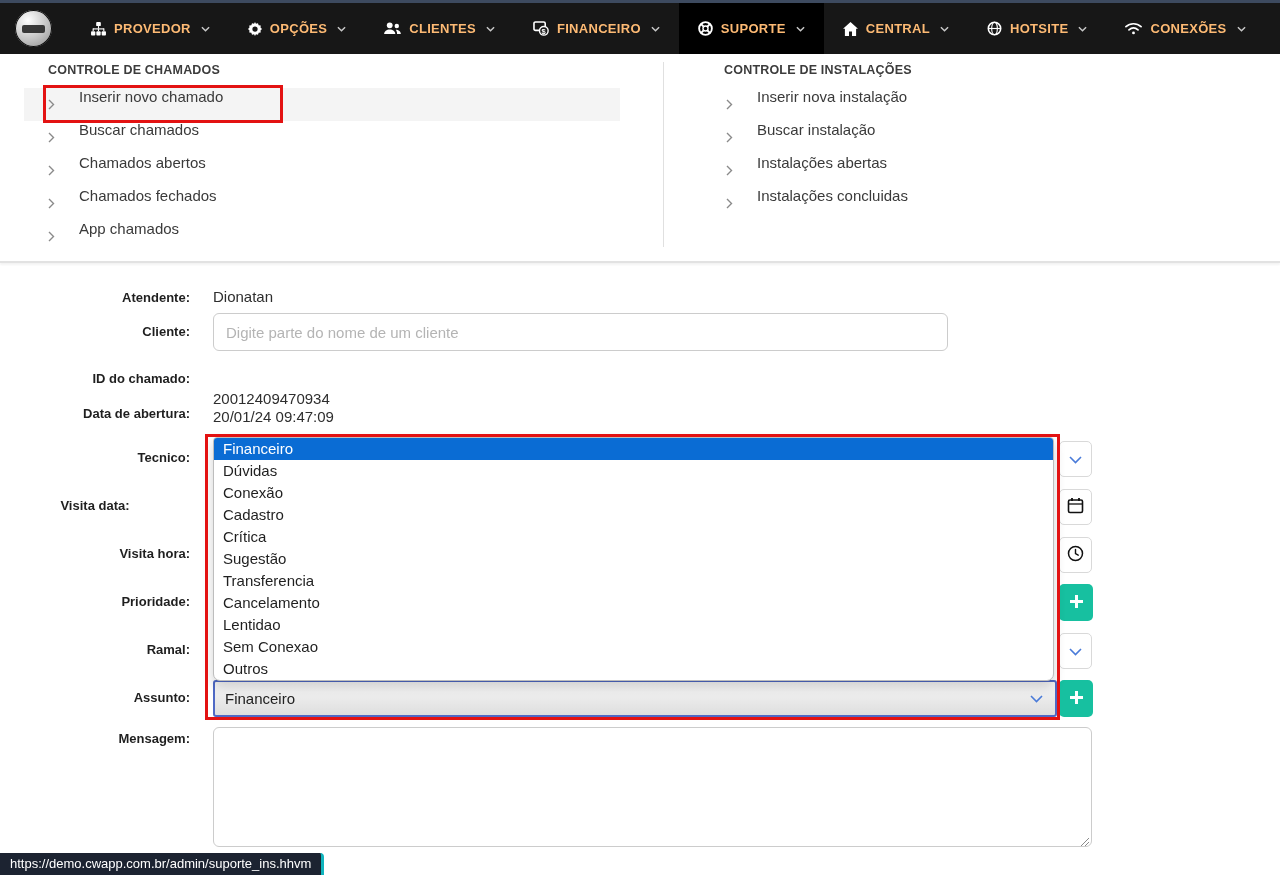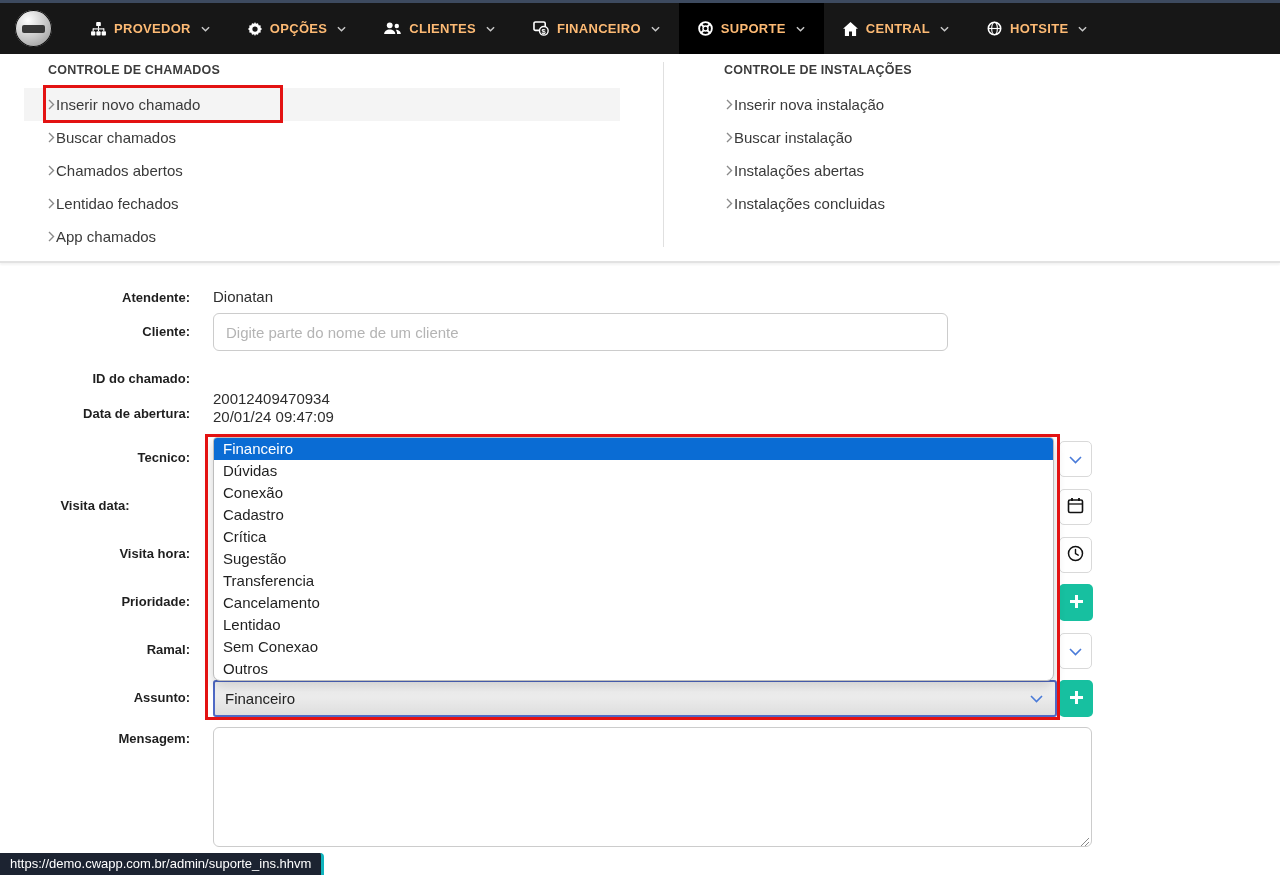--- a/index.html
+++ b/index.html
@@ -42,21 +42,21 @@
   }
   .menu-col { position:absolute; top:7px; }
   .menu-col-left  { left:24px;  width:596px; }
   .menu-col-right { left:724px; width:380px; }
   .menu-header {
     font-size:12.5px; font-weight:bold; color:#3c3c3c; letter-spacing:.2px;
     height:18px; line-height:18px; margin-bottom:9px; padding-left:24px;
   }
   .menu-col-right .menu-header { padding-left:0; }
   .menu-item {
-    height:33px; display:flex; align-items:center; gap:1px;
+    height:33px; display:flex; gap:24px;
     padding-left:24px; font-size:15px; color:#3a3a3a; cursor:pointer;
   }
   .menu-col-right .menu-item { padding-left:2px; }
   .menu-item.highlight { background:#f4f4f4; }
   .menu-chevron { display:flex; align-items:center; }
   .menu-divider { position:absolute; left:663px; top:8px; width:1px; height:185px; background:#e0e0e0; }
 
   
   .annotation { position:absolute; border:3px solid #e31212; pointer-events:none; z-index:60; }
   .annot-menu     { left:43px;  top:85px;  width:240px; height:38px; }
@@ -258,20 +258,35 @@
         </svg>
     </span>
     <span>HOTSITE</span>
     <span class="nav-caret">
       <svg width="9" height="6" viewBox="0 0 10 6" fill="none" stroke="#c9c9c9" stroke-width="1.6">
           <path d="M1 1l4 4 4-4"></path>
         </svg>
     </span>
   </div>
 
+  <div class="nav-item">
+    <span class="icon">
+      <svg width="17" height="13" viewBox="0 0 18 13" fill="none" stroke="#fff" stroke-width="1.8" stroke-linecap="round">
+          <path d="M1 4.6C5.6.4 12.4.4 17 4.6"></path>
+          <path d="M4.2 8c2.9-2.5 6.7-2.5 9.6 0"></path>
+          <circle cx="9" cy="11.2" r="1.5" fill="#fff" stroke="none"></circle>
+        </svg>
+    </span>
+    <span>CONEXÕES</span>
+    <span class="nav-caret">
+      <svg width="9" height="6" viewBox="0 0 10 6" fill="none" stroke="#c9c9c9" stroke-width="1.6">
+          <path d="M1 1l4 4 4-4"></path>
+        </svg>
+    </span>
+  </div>
 </nav>
 
 <div class="megamenu">
   <div class="menu-col menu-col-left">
     <div class="menu-header">CONTROLE DE CHAMADOS</div>
     <div class="menu-item highlight">
       <span class="menu-chevron">
           <svg width="7" height="11" viewBox="0 0 7 11" fill="none" stroke="#8a8a8a" stroke-width="1.4">
             <path d="M1 1l4.5 4.5L1 10"></path>
           </svg>
@@ -293,21 +308,21 @@
           </svg>
         </span>
       <span>Chamados abertos</span>
     </div>
     <div class="menu-item">
       <span class="menu-chevron">
           <svg width="7" height="11" viewBox="0 0 7 11" fill="none" stroke="#8a8a8a" stroke-width="1.4">
             <path d="M1 1l4.5 4.5L1 10"></path>
           </svg>
         </span>
-      <span>Lentidao fechados</span>
+      <span>Chamados fechados</span>
     </div>
     <div class="menu-item">
       <span class="menu-chevron">
           <svg width="7" height="11" viewBox="0 0 7 11" fill="none" stroke="#8a8a8a" stroke-width="1.4">
             <path d="M1 1l4.5 4.5L1 10"></path>
           </svg>
         </span>
       <span>App chamados</span>
     </div>
   </div>

